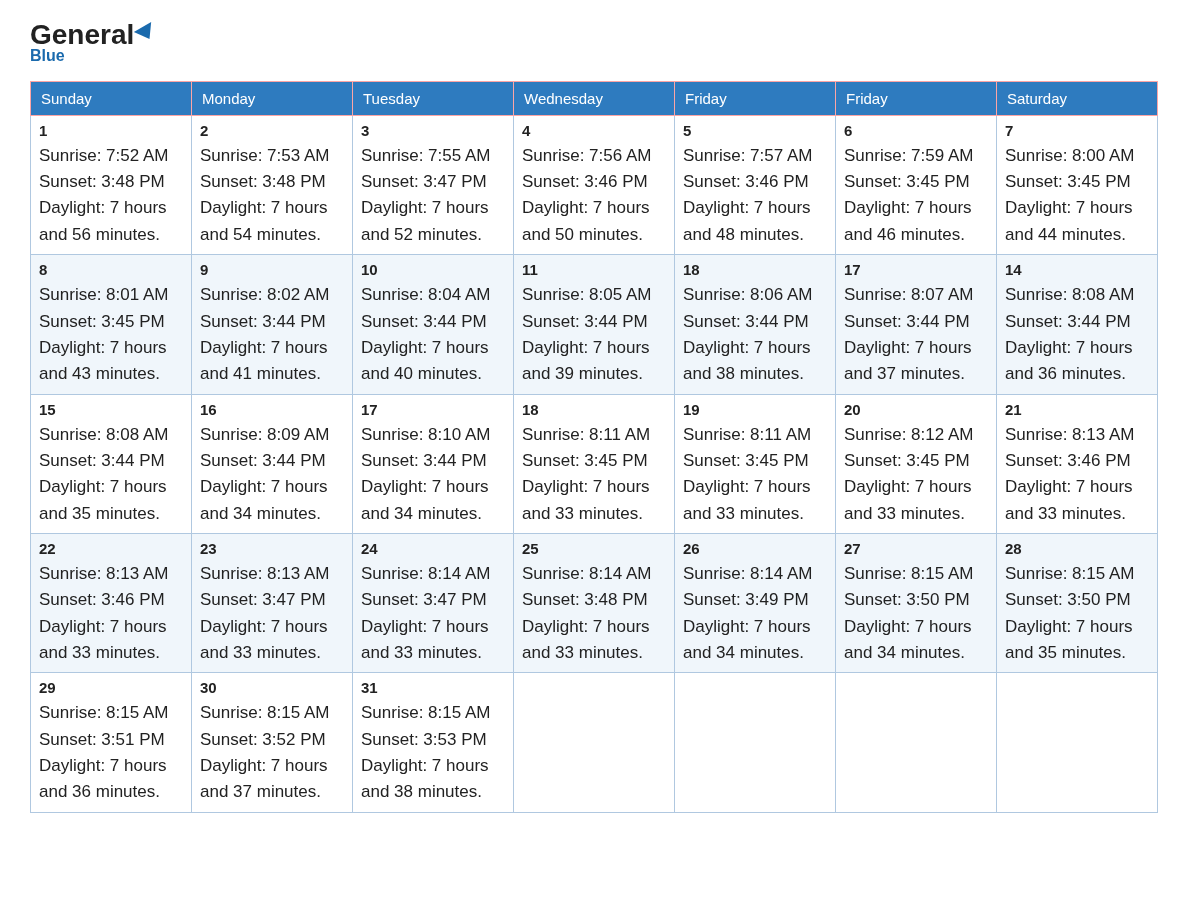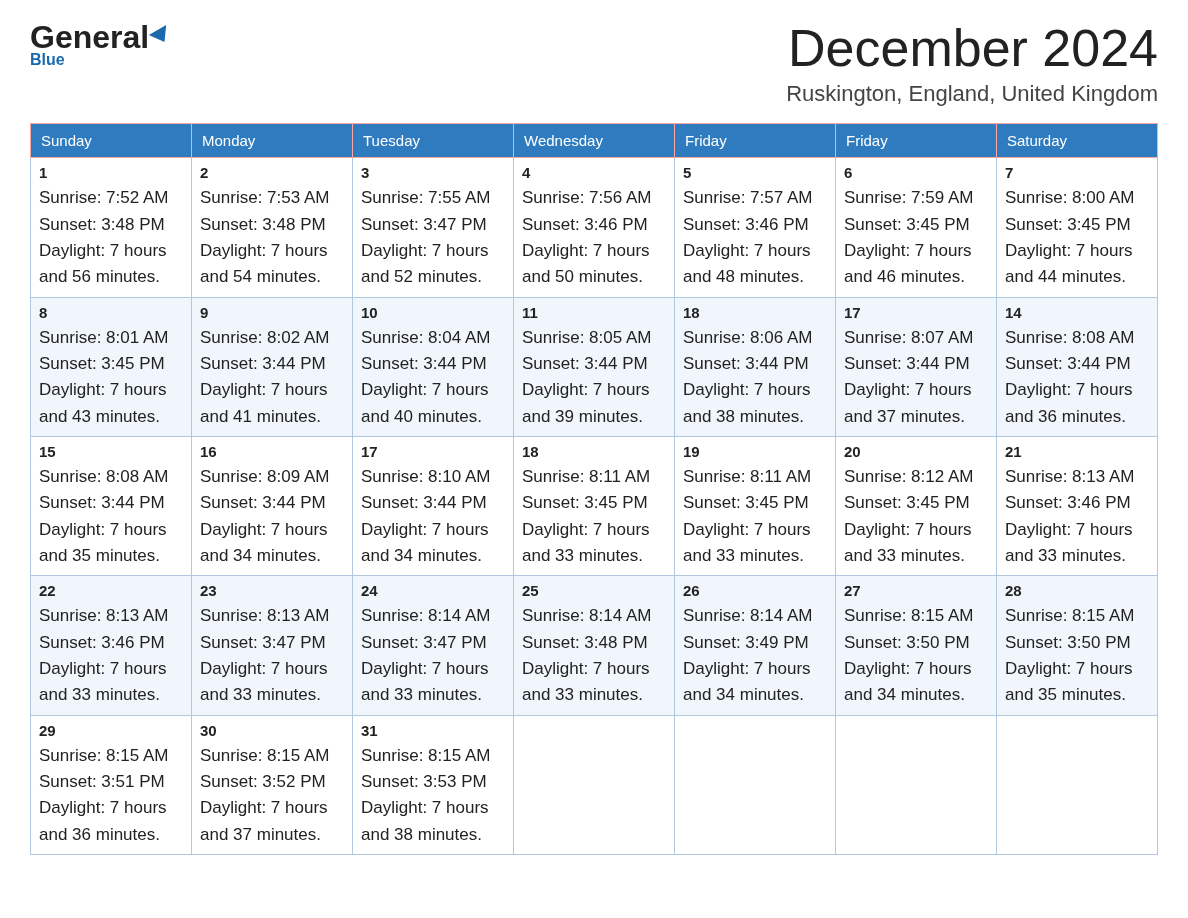--- a/index.html
+++ b/index.html
@@ -14,21 +14,21 @@
       justify-content: space-between;
       align-items: flex-start;
       margin-bottom: 16px;
     }
     .logo-area {
       display: flex;
       flex-direction: column;
       align-items: flex-start;
     }
     .logo-text {
-      font-size: 32px;
+      font-size: 28px;
       font-weight: bold;
       color: #222;
       line-height: 1.1;
     }
     .logo-triangle {
       display: inline-block;
       width: 0;
       height: 0;
       border-left: 10px solid transparent;
       border-right: 10px solid transparent;
@@ -105,24 +105,20 @@
   </style>
 </head>
 <body>
 
 <div class="header">
   <div class="logo-area">
     <div class="logo-text">
       <span>General</span><span class="logo-triangle"></span>
     </div>
     <div class="logo-blue-line">Blue</div>
-  </div>
-  <div class="title-area">
-    <div class="month-title">December 2024</div>
-    <div class="location">Ruskington, England, United Kingdom</div>
   </div>
 </div>
 
 <table class="calendar-table">
   <thead>
     <tr>
     <th>Sunday</th>
         <th>Monday</th>
         <th>Tuesday</th>
         <th>Wednesday</th>

